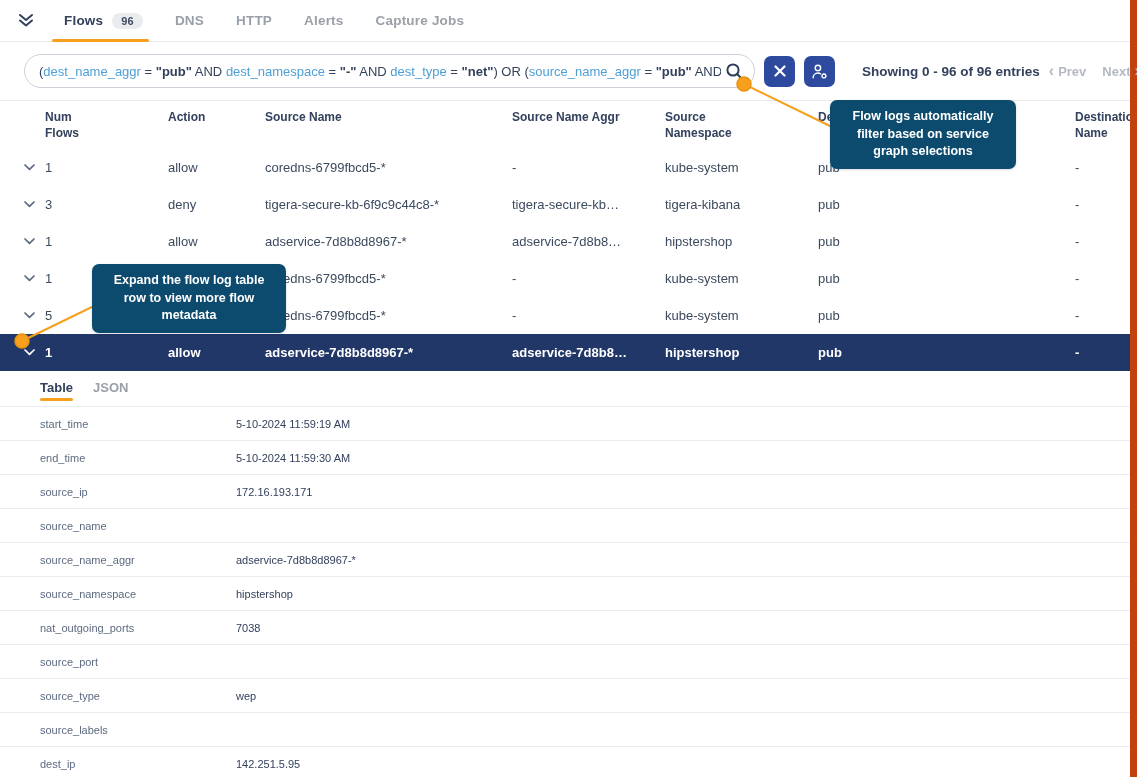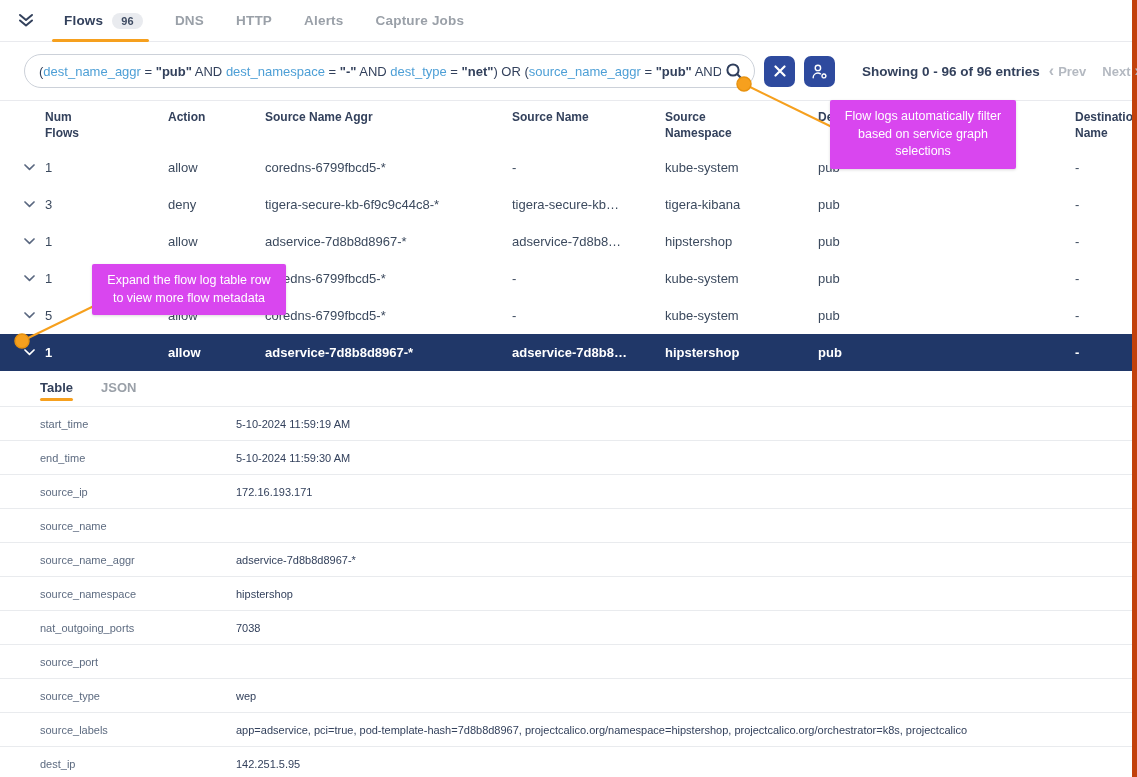--- a/index.html
+++ b/index.html
@@ -2,21 +2,21 @@
 <html><head>
 <meta charset="utf-8">
 <style>
   * { margin:0; padding:0; box-sizing:border-box; }
   html,body { width:1137px; height:777px; }
   body {
     font-family:"Liberation Sans", sans-serif;
     background:#ffffff; color:#33415c;
     overflow:hidden; position:relative;
   }
-  .app { width:1137px; height:777px; position:relative; border-right:5px solid #c2410c; }
+  .app { width:1137px; height:777px; position:relative; border-right:7px solid #c2410c; }
 
   
   .tabbar { display:flex; align-items:center; height:42px; padding-left:18px; border-bottom:1px solid #e9eaee; }
   .collapse-icon { margin-right:14px; display:flex; align-items:center; cursor:pointer; }
   .tabs { display:flex; height:100%; }
   .tab { position:relative; display:flex; align-items:center; gap:9px; padding:0 16px; height:100%;
          font-size:13.5px; font-weight:700; color:#9aa0a8; letter-spacing:.2px; cursor:pointer; }
   .tab.active { color:#33415c; }
   .tab.active::after { content:""; position:absolute; left:4px; right:10px; bottom:-1px; height:3px;
          background:#f6a01e; border-radius:2px; }
@@ -43,34 +43,34 @@
   .thead, .frow { display:grid; grid-template-columns:21px 123px 97px 247px 153px 153px 257px minmax(0,1fr); padding-left:24px; }
   .thead { padding-top:8px; padding-bottom:8px; border-top:1px solid #e9eaee; }
   .hcell { font-size:12px; font-weight:700; color:#33415c; white-space:pre-line; line-height:16px; padding-right:12px; overflow:hidden; }
   .frow { height:37px; align-items:center; font-size:13px; color:#3c4a5e; cursor:pointer; background:#fff; }
   .frow.selected { background:#203768; color:#ffffff; font-weight:600; }
   .fcell { white-space:nowrap; overflow:hidden; padding-right:14px; }
   .chev-cell { color:#5a6880; display:flex; align-items:center; padding-right:0; cursor:pointer; }
   .frow.selected .chev-cell { color:#ffffff; }
 
   
-  .detail-tabs { display:flex; gap:28px; padding:9px 0 7px 40px; }
+  .detail-tabs { display:flex; gap:20px; padding:9px 0 7px 40px; }
   .dtab { position:relative; font-size:13px; font-weight:700; color:#9aa0a8; cursor:pointer; padding-bottom:4px; }
   .dtab.active { color:#33415c; }
   .dtab.active::after { content:""; position:absolute; left:0; right:0; bottom:-2px; height:3px; background:#f6a01e; border-radius:2px; }
   .detail-rows { border-top:1px solid #e9ebee; }
   .drow { display:grid; grid-template-columns:196px minmax(0,1fr); padding-left:40px; height:34px;
           align-items:center; border-bottom:1px solid #e9ebee; font-size:11px; }
   .dkey { color:#5d6b80; white-space:nowrap; overflow:hidden; }
   .dval { color:#33415c; white-space:nowrap; overflow:hidden; padding-right:8px; }
 
   
   .overlay { position:absolute; left:0; top:0; width:1137px; height:777px; pointer-events:none; z-index:5; }
-  .callout { position:absolute; z-index:6; background:#d946ef; color:#ffffff; font-size:12.5px; font-weight:400;
-         line-height:1.4; text-align:center; padding:8px 10px; border-radius:2px;
+  .callout { position:absolute; z-index:6; background:#0c4a6e; color:#ffffff; font-size:12.5px; font-weight:700;
+         line-height:1.4; text-align:center; padding:8px 10px; border-radius:7px;
          box-shadow:0 1px 3px rgba(0,0,0,.15); }
   .callout1 { left:830px; top:100px; width:186px; }
   .callout2 { left:92px; top:264px; width:194px; }
 </style>
 </head>
 <body>
 
 <div class="app">
 
   <div class="tabbar">
@@ -141,22 +141,22 @@
       </span>
     </div>
   </div>
 
   <div>
     <div class="thead">
         <div class="hcell"></div>
         <div class="hcell">Num
 Flows</div>
         <div class="hcell">Action</div>
+        <div class="hcell">Source Name</div>
         <div class="hcell">Source Name Aggr</div>
-        <div class="hcell">Source Name</div>
         <div class="hcell">Source
 Namespace</div>
         <div class="hcell">Dest Name Aggr</div>
         <div class="hcell">Destination
 Name</div>
       </div>
     <div>
         <div class="frow">
           <div class="fcell chev-cell">
             <svg width="11" height="7" viewBox="0 0 11 7">
@@ -280,21 +280,20 @@
         <div class="drow">
           <div class="dkey">source_port</div>
           <div class="dval"></div>
         </div>
         <div class="drow">
           <div class="dkey">source_type</div>
           <div class="dval">wep</div>
         </div>
         <div class="drow">
           <div class="dkey">source_labels</div>
-          <div class="dval">app=adservice, pci=true, pod-template-hash=7d8b8d8967, projectcalico.org/namespace=hipstershop, projectcalico.org/orchestrator=k8s, projectcalico</div>
         </div>
         <div class="drow">
           <div class="dkey">dest_ip</div>
           <div class="dval">142.251.5.95</div>
         </div>
       </div>
   </div>
 
   <svg class="overlay">
     <line x1="744" y1="84" x2="832" y2="127" stroke="#f6a01e" stroke-width="2"></line>

